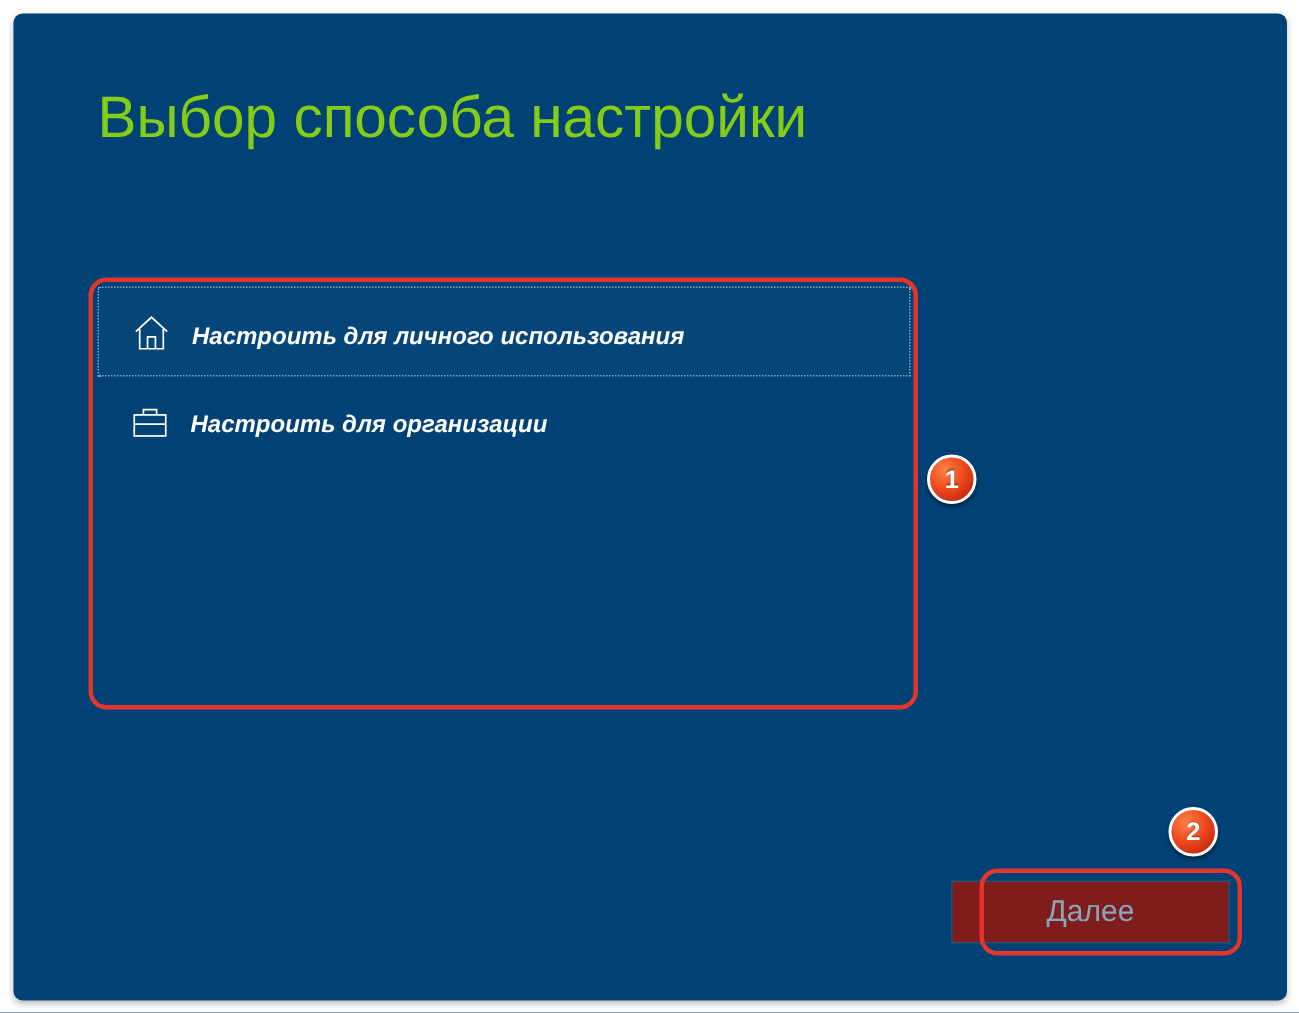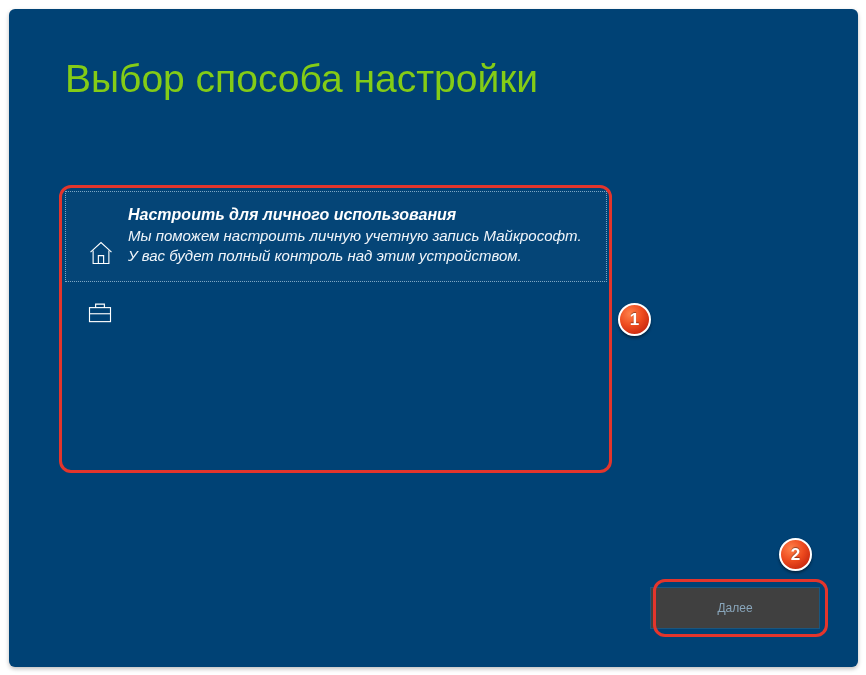--- a/index.html
+++ b/index.html
@@ -74,26 +74,26 @@
     .opt-desc {
       font-size: 15px;
       font-weight: 400;
       line-height: 1.35;
       color: #f0f5fa;
     }
     .next-btn {
       position: absolute;
       right: 38px;
       bottom: 38px;
-      width: 170px;
+      width: 186px;
       height: 42px;
-      background: #404040;
+      background: #7f1d1d;
       border: 1px solid #1a567f;
       color: #89a6bb;
-      font-size: 12px;
+      font-size: 20px;
       font-family: inherit;
       cursor: pointer;
       display: flex;
       align-items: center;
       justify-content: center;
     }
     
     .annot-box {
       position: absolute;
       border: 3px solid #e3352c;
@@ -144,33 +144,33 @@
     <div class="option selected">
       <div class="opt-icon">
         <svg viewBox="0 0 32 32">
           <path d="M4 15 L16 4 L28 15"></path>
           <path d="M7 13 L7 28 L25 28 L25 13"></path>
           <path d="M13 28 L13 19 L19 19 L19 28"></path>
         </svg>
       </div>
       <div class="opt-text">
         <div class="opt-title">Настроить для личного использования</div>
-        <div class="opt-desc">Мы поможем настроить личную учетную запись Майкрософт. У вас будет полный контроль над этим устройством.</div>
       </div>
     </div>
 
     <div class="option">
       <div class="opt-icon">
         <svg viewBox="0 0 32 32">
           <rect x="4" y="11" width="24" height="16"></rect>
           <path d="M11 11 L11 7 L21 7 L21 11"></path>
           <path d="M4 18 L28 18"></path>
         </svg>
       </div>
       <div class="opt-text">
+        <div class="opt-title">Настроить для организации</div>
       </div>
     </div>
 
   </div>
 
   <button class="next-btn">Далее</button>
 
   <div class="annot-box box1"></div>
   <div class="annot-badge b1">1</div>
   <div class="annot-box box2"></div>

